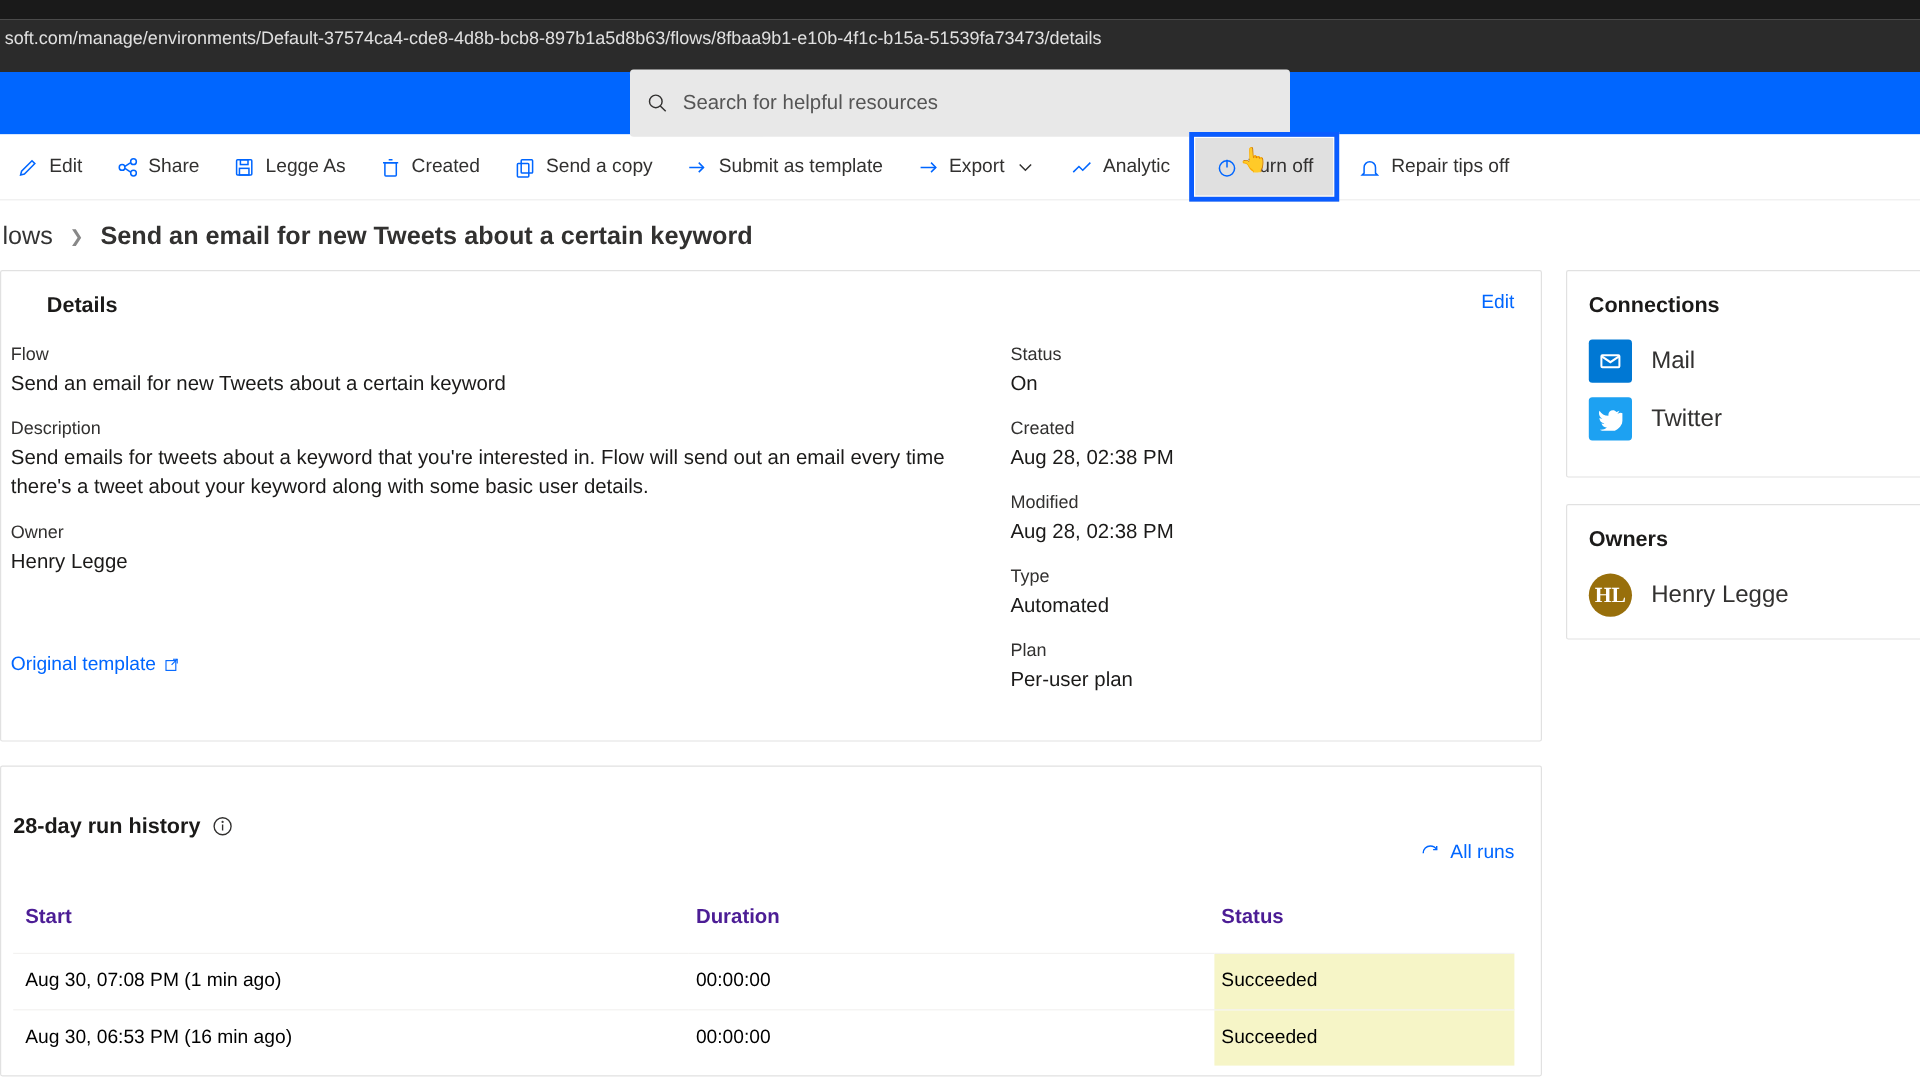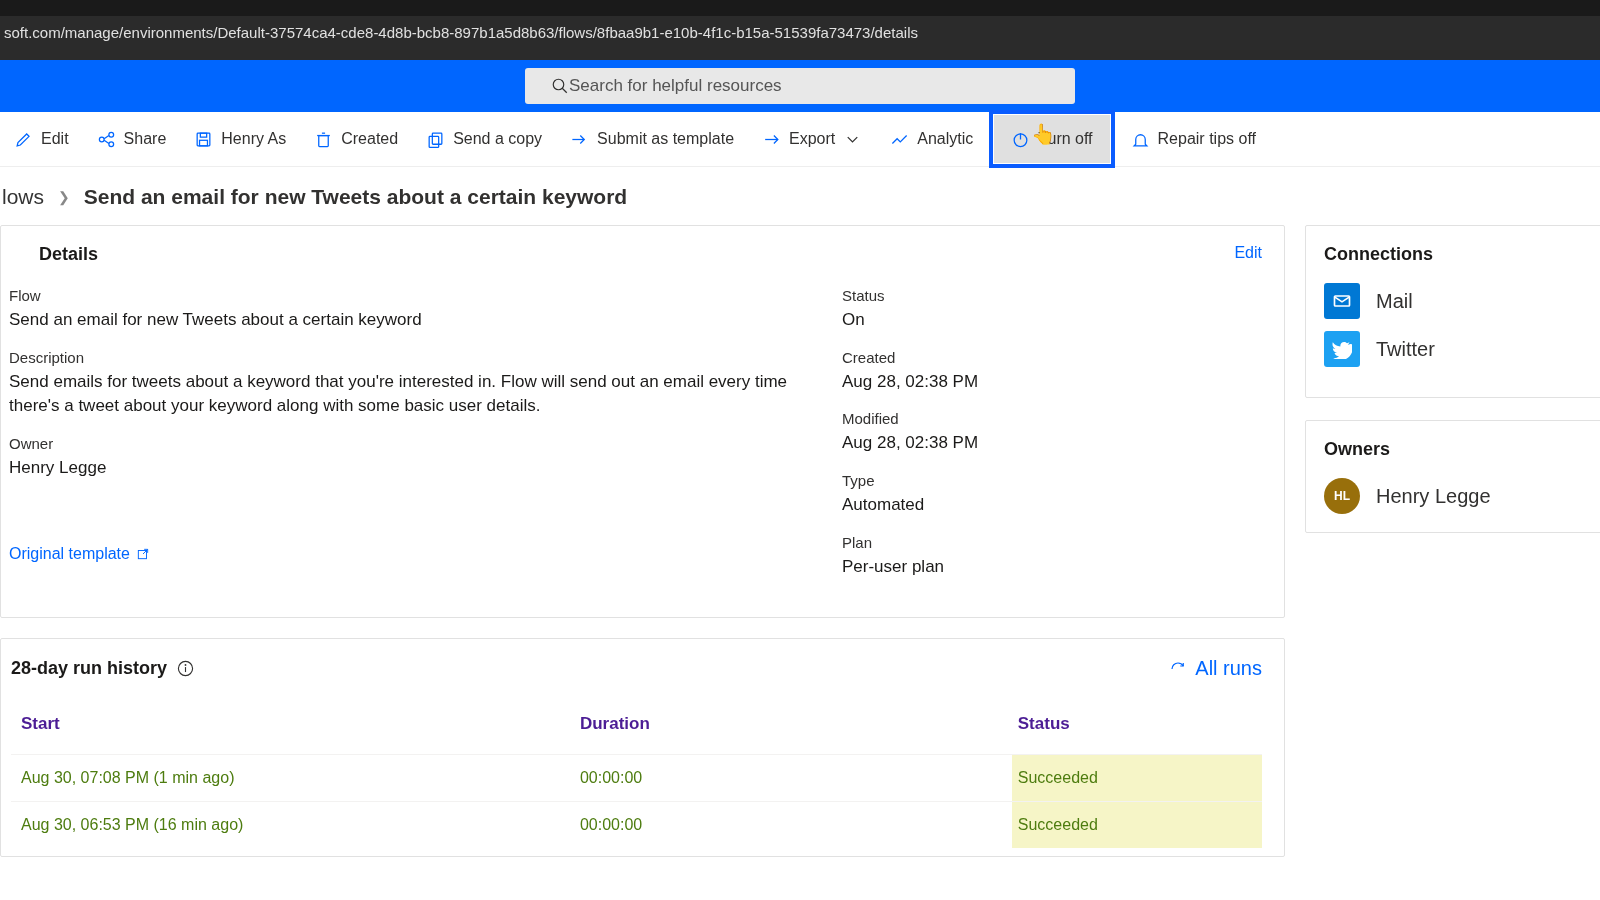--- a/index.html
+++ b/index.html
@@ -10,26 +10,27 @@
     
     .blue-header {
       background: #0066ff;
       height: 52px;
       display: flex;
       align-items: center;
       justify-content: center;
     }
     .search-box {
       width: 550px;
-      height: 36px;
+      height: 56px;
       background: #e8e8e8;
       border-radius: 3px;
       display: flex;
       align-items: center;
-      padding: 0 26px;
+      padding: 0 14px;
+      gap: 12px;
     }
     .search-input {
       flex: 1;
       border: none;
       background: transparent;
       font-size: 17px;
       color: #555;
       outline: none;
     }
     .search-input::placeholder { color: #555; }
@@ -118,43 +119,43 @@
       align-items: center;
       gap: 6px;
       color: #0066ff;
       font-size: 16px;
       cursor: pointer;
     }
 
     .history-card { padding: 18px 22px 8px 10px; }
     .history-header { display: flex; justify-content: space-between; align-items: center; margin-bottom: 24px; }
     .history-header h2 { font-size: 18px; font-weight: 700; color: #1b1a19; display:flex; align-items:center; gap:10px;}
-    .all-runs { display: flex; align-items: center; gap: 8px; color: #0066ff; font-size: 20px; cursor: pointer; }
+    .all-runs { display: flex; align-items: center; gap: 8px; color: #0066ff; font-size: 16px; cursor: pointer; margin-top: 45px; }
     
     .history-table { width: 100%; border-collapse: collapse; }
     .history-table th { text-align: left; font-size: 17px; font-weight: 600; color: #4c1d95; padding: 10px 6px 20px; }
-    .history-table td { padding: 14px 6px; font-size: 16px; color: #4d7c0f; border-top: 1px solid #f3f2f1; }
+    .history-table td { padding: 14px 6px; font-size: 16px; color: #000000; border-top: 1px solid #f3f2f1; }
     .status-cell { background: #f6f5c7; padding: 14px 10px; }
     .history-table td:first-child, .history-table th:first-child { padding-left: 10px; width: 45%; }
     .history-table td:nth-child(2), .history-table th:nth-child(2) { width: 35%; }
 
     .side-card { padding: 18px 0 18px 18px; }
     .side-card h3 { font-size: 18px; font-weight: 700; color: #1b1a19; margin-bottom: 18px; }
     .conn-row { display: flex; align-items: center; gap: 16px; margin-bottom: 12px; }
     .conn-icon { width: 36px; height: 36px; border-radius: 3px; display:flex; align-items:center; justify-content:center; }
     .conn-mail { background: #0078d4; }
     .conn-twitter { background: #1da1f2; }
     .conn-label { font-size: 20px; color: #323130; }
 
     .owner-row { display: flex; align-items: center; gap: 16px; }
     .owner-avatar {
       width: 36px; height: 36px; border-radius: 50%;
       background: #986f0b; color: #fff;
       display: flex; align-items: center; justify-content: center;
-      font-size: 12px; font-weight: 600;
+      font-size: 18px; font-weight: 600; font-family: Liberation Serif, serif;
     }
 
     .icon-blue { stroke: #0066ff; fill: none; stroke-width: 1.6; }
     .icon-grey { stroke: #323130; fill: none; stroke-width: 1.6; }
   </style>
 </head>
 <body>
 
 <div class="browser-chrome"></div>
 <div class="url-bar">
@@ -187,21 +188,21 @@
         <line x1="9" y1="13" x2="15" y2="17"></line>
       </svg>
     <span>Share</span>
   </button>
   <button class="toolbar-btn">
     <svg viewBox="0 0 24 24" class="icon-blue">
         <rect x="4" y="4" width="16" height="16" rx="1"></rect>
         <rect x="8" y="4" width="8" height="5"></rect>
         <rect x="7" y="13" width="10" height="7"></rect>
       </svg>
-    <span>Henry As</span>
+    <span>Legge As</span>
   </button>
   <button class="toolbar-btn">
     <svg viewBox="0 0 24 24" class="icon-blue">
         <rect x="6" y="7" width="12" height="14" rx="1"></rect>
         <line x1="4" y1="7" x2="20" y2="7"></line>
         <line x1="10" y1="4" x2="14" y2="4"></line>
       </svg>
     <span>Created</span>
   </button>
   <button class="toolbar-btn">

